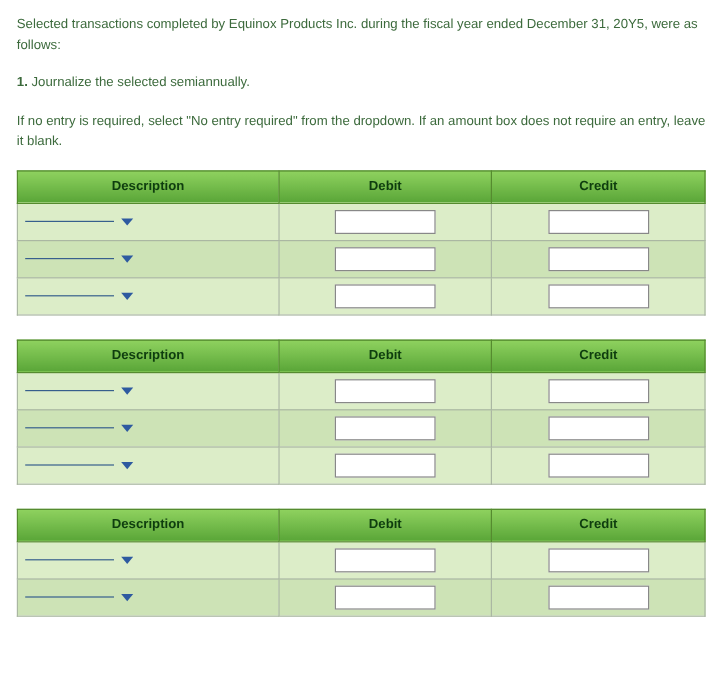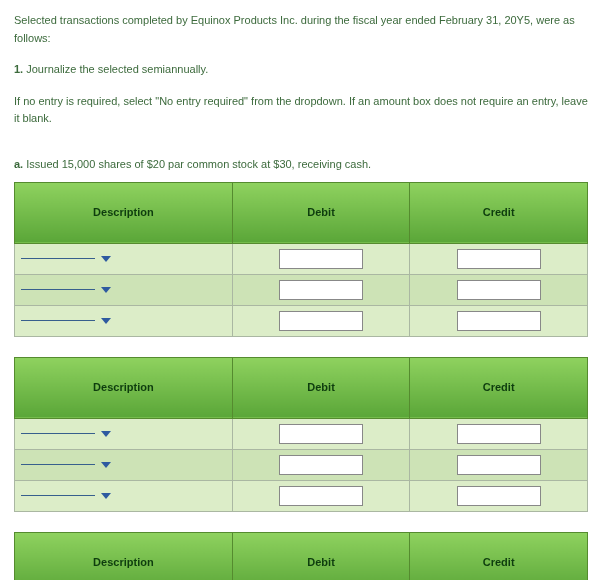--- a/index.html
+++ b/index.html
@@ -8,37 +8,37 @@
     font-family: Verdana, Geneva, sans-serif;
     font-size: 11px;
     color: #3c6a3c;
     background: #fff;
     width: 602px;
     box-sizing: border-box;
     line-height: 1.6;
   }
   .intro { margin-bottom: 14px; }
   .instruction { margin-bottom: 14px; }
-  .note { margin-bottom: 28px; }
+  .note { margin-bottom: 14px; }
   .bold { font-weight: bold; }
   .section-label { margin-bottom: 8px; }
   table.journal {
     width: 100%;
     border-collapse: collapse;
     background: #fff;
     margin-bottom: 20px;
     border: 1px solid #999;
   }
   table.journal th {
     background: #6fbf44;
     background: linear-gradient(#8fd25f,#5aa638);
     color: #0e3d0e;
     font-weight: bold;
     font-size: 11px;
-    padding: 21px 6px;
+    padding: 4px 6px;
     border: 1px solid #558b2f;
     text-align: center;
     height: 18px;
   }
   table.journal th.desc { width: 38%; }
   table.journal th.debit { width: 31%; }
   table.journal th.credit { width: 31%; }
   table.journal tbody tr.r0 { background: #dcedc8; }
   table.journal tbody tr.r1 { background: #cde3b6; }
   table.journal tbody tr.r2 { background: #dcedc8; }
@@ -71,31 +71,30 @@
     background: #fff;
     font-size: 11px;
     padding: 1px 2px;
     box-sizing: content-box;
   }
   .amt-cell { text-align: center; }
 </style>
 </head>
 <body>
 
-<div class="intro">Selected transactions completed by Equinox Products Inc. during the fiscal year ended February 31, 20Y5, were as follows:</div>
+<div class="intro">Selected transactions completed by Equinox Products Inc. during the fiscal year ended December 31, 20Y5, were as follows:</div>
 
 <div class="instruction">
   <span class="bold">1.</span>
   <span>Journalize the selected semiannually.</span>
 </div>
 
 <div class="note">If no entry is required, select "No entry required" from the dropdown. If an amount box does not require an entry, leave it blank.</div>
 
 <div id="sections">
-    <div class="section-label"><span class="bold">a.</span><span> Issued 15,000 shares of $20 par common stock at $30, receiving cash.</span></div>
     <table class="journal">
       <thead>
         <tr>
           <th class="desc">Description</th>
           <th class="debit">Debit</th>
           <th class="credit">Credit</th>
         </tr>
       </thead>
       <tbody>
         <tr class="r0">

